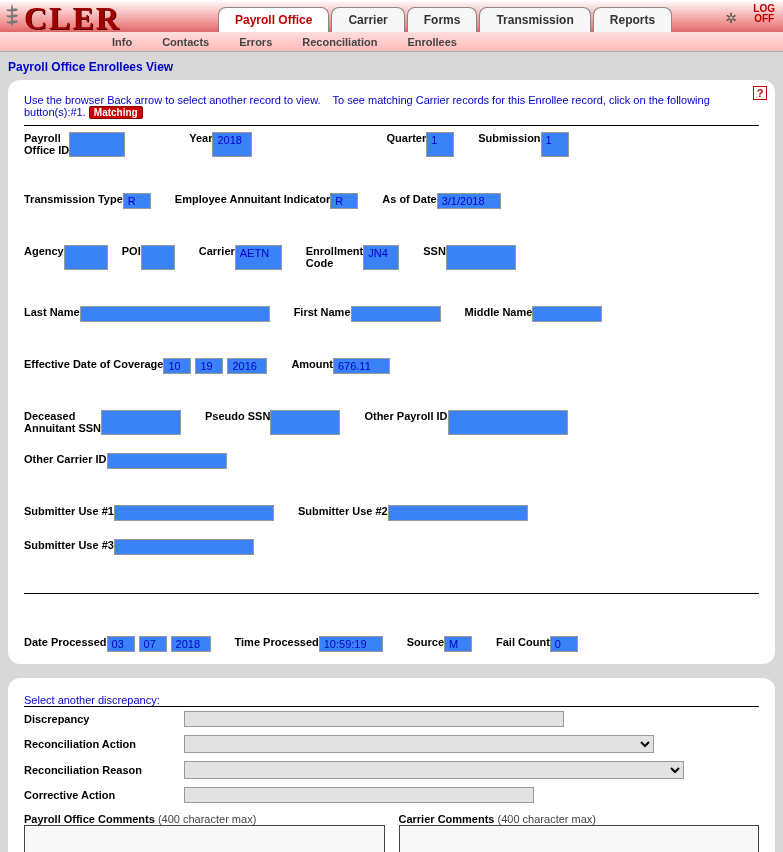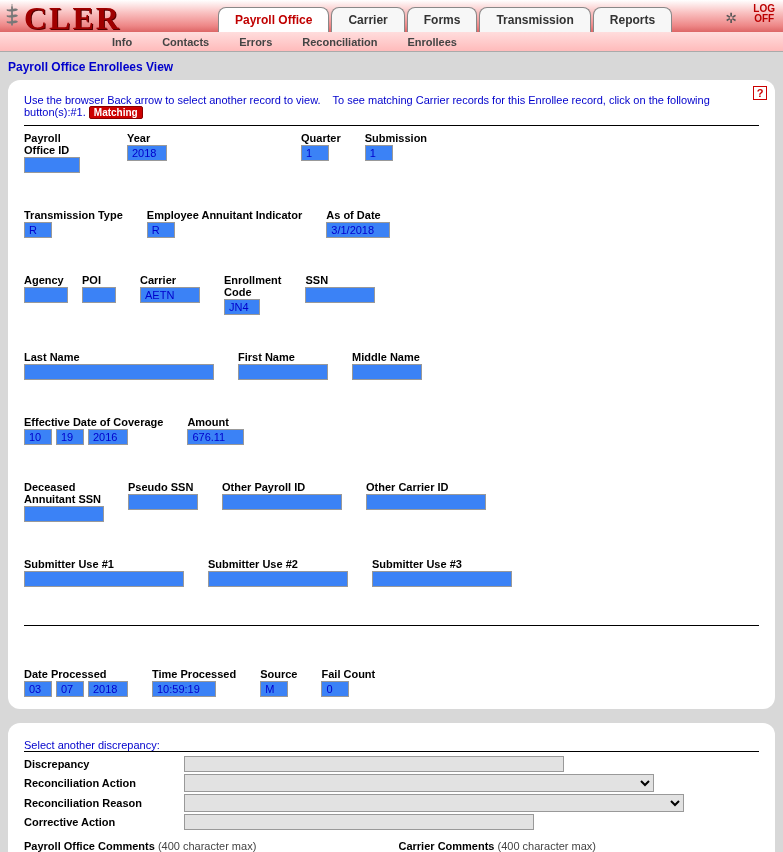--- a/index.html
+++ b/index.html
@@ -131,21 +131,21 @@
     font-weight: bold;
     cursor: pointer;
     border-radius: 2px;
   }
   hr.div {
     border: none;
     border-top: 1px solid #000;
     margin: 2px 0 6px 0;
   }
   .fields { display: flex; flex-wrap: wrap; gap: 18px 24px; }
-  .field { display: flex; flex-direction: column; }
+  .field { display: flex; flex-direction: row; }
   .field label {
     font-weight: bold;
     font-size: 11px;
     color: #000;
     margin-bottom: 1px;
     white-space: nowrap;
   }
   .val, .val-in {
     background: #3b82f6;
     border: 1px solid #999;
@@ -164,21 +164,21 @@
     margin-top: 6px;
     margin-bottom: 0;
   }
   .disc-grid {
     border-top: 1px solid #000;
     padding-top: 4px;
   }
   .disc-row {
     display: flex;
     align-items: center;
-    margin-bottom: 2px;
+    margin-bottom: 8px;
   }
   .disc-row label {
     font-weight: bold;
     width: 160px;
     font-size: 11px;
   }
   .disc-row .disc-val {
     background: #e2e2e2;
     border: 1px solid #999;
     flex: 0 0 380px;
@@ -243,21 +243,21 @@
     <span>To see matching Carrier records for this Enrollee record, click on the following button(s):#1.</span>
     <button class="matching-btn">Matching</button>
   </div>
   <hr class="div">
 
   <div class="fields">
     <div class="field">
         <label>Payroll<br>Office ID</label>
         <div class="val" style="width:56px"></div>
       </div>
-    <div class="field" style="margin-left:23px">
+    <div class="field" style="margin-left:40px">
         <label>Year</label>
         <div class="val" style="width:40px">2018</div>
       </div>
     <div class="field" style="margin-left:110px">
         <label>Quarter</label>
         <div class="val" style="width:24px">1</div>
       </div>
     <div class="field">
         <label>Submission</label>
         <div class="val" style="width:24px">1</div>
@@ -283,21 +283,21 @@
     <div class="field">
         <label>Agency</label>
         <div class="val" style="width:44px"></div>
       </div>
     <div class="field" style="margin-left:-10px">
         <label>POI</label>
         <div class="val" style="width:34px"></div>
       </div>
     <div class="field">
         <label>Carrier</label>
-        <div class="val" style="width:60px">AETN</div>
+        <div class="val" style="width:47px">AETN</div>
       </div>
     <div class="field">
         <label>Enrollment<br>Code</label>
         <div class="val" style="width:36px">JN4</div>
       </div>
     <div class="field">
         <label>SSN</label>
         <div class="val" style="width:70px"></div>
       </div>
 

